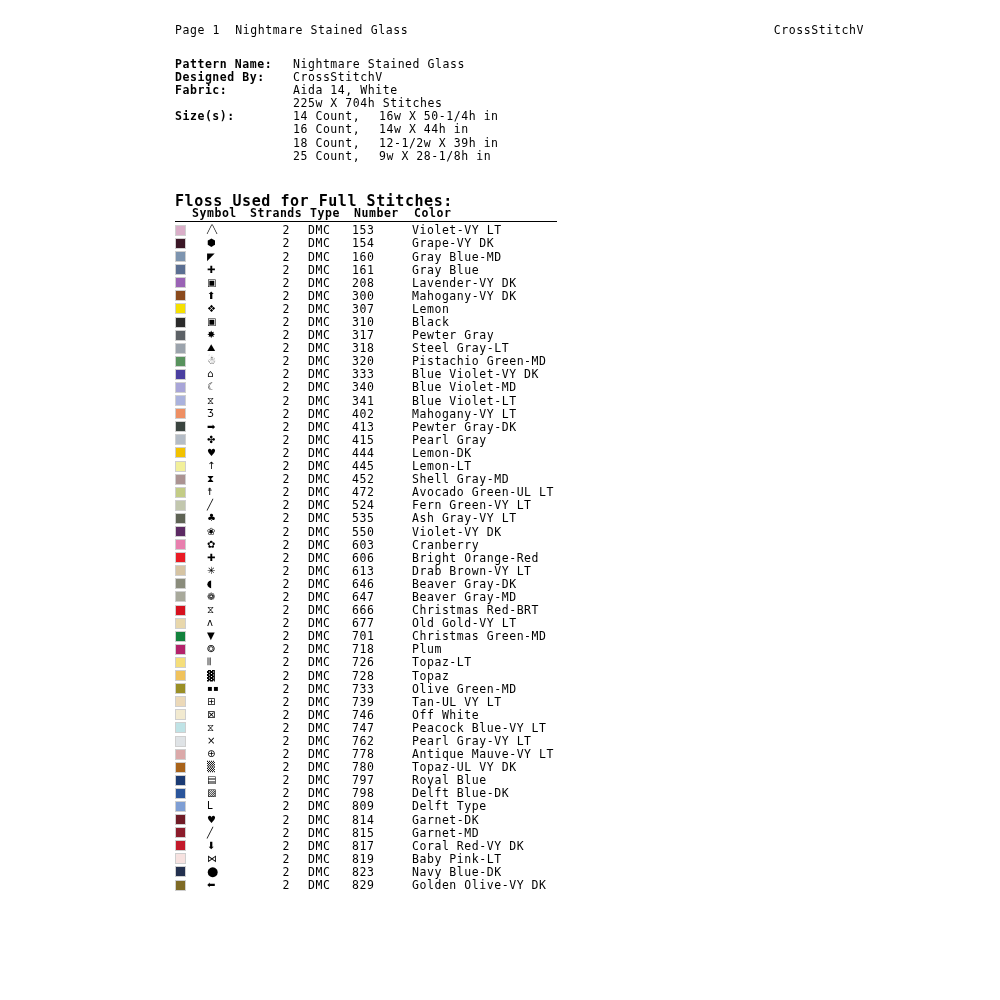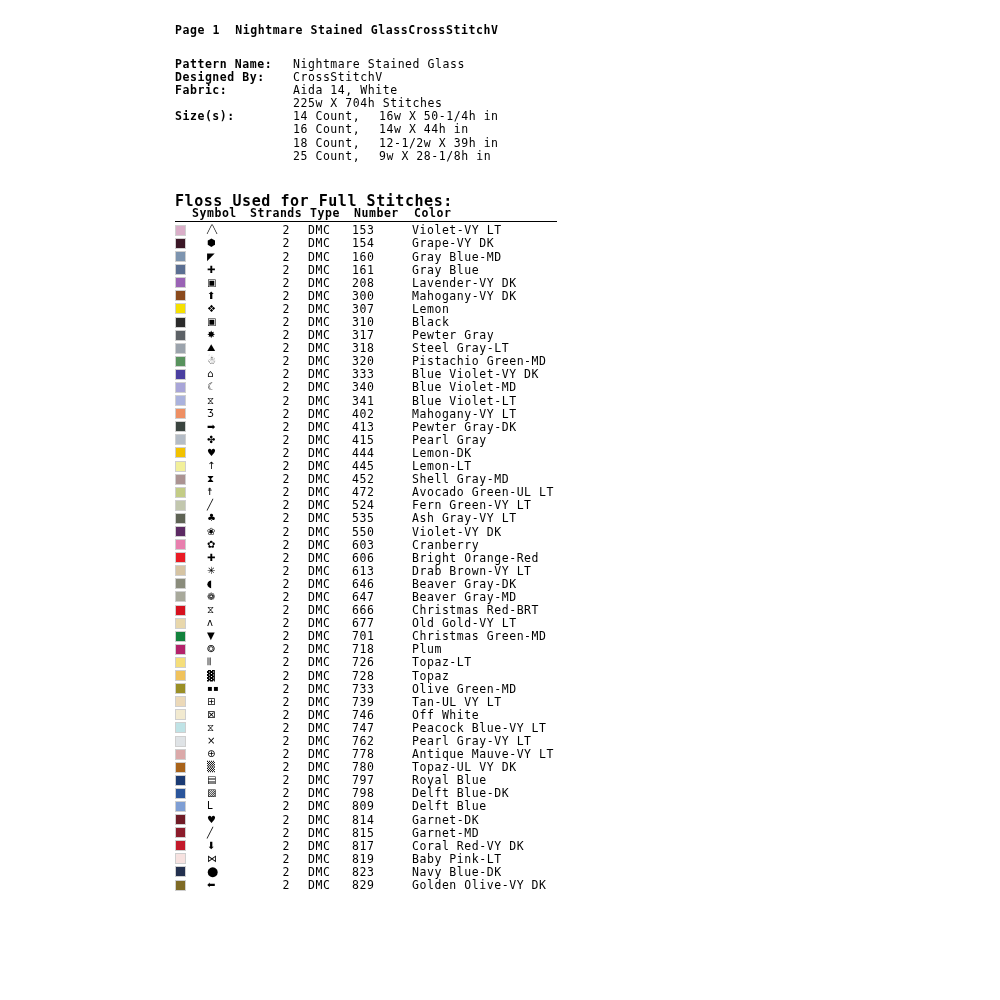--- a/index.html
+++ b/index.html
@@ -24,23 +24,22 @@
 
   
   .runhead {
     position: absolute;
     top: 23px;
     left: 175px;
     right: 136px;
     font-size: 11.5px;
     letter-spacing: 0.6px;
     display: flex;
-    justify-content: flex-start;
-    white-space: pre;
-    font-weight: bold;
+    justify-content: space-between;
+    white-space: pre;
   }
   .runhead-left { white-space: pre; }
   .runhead-right { white-space: pre; }
 
   
   .meta {
     position: absolute;
     top: 57px;
     left: 175px;
     font-size: 11.5px;
@@ -230,21 +229,21 @@
         <div class="row"><span class="c-swatch"><span class="swatch" style="background: rgb(240, 194, 92);"></span></span><span class="c-symbol"><span class="sym">▓</span></span><span class="c-strands">2</span><span class="c-type">DMC</span><span class="c-number">728</span><span class="c-color">Topaz</span></div>
         <div class="row"><span class="c-swatch"><span class="swatch" style="background: rgb(154, 143, 38);"></span></span><span class="c-symbol"><span class="sym sym-s">▪▪</span></span><span class="c-strands">2</span><span class="c-type">DMC</span><span class="c-number">733</span><span class="c-color">Olive Green-MD</span></div>
         <div class="row"><span class="c-swatch"><span class="swatch" style="background: rgb(236, 217, 184);"></span></span><span class="c-symbol"><span class="sym">⊞</span></span><span class="c-strands">2</span><span class="c-type">DMC</span><span class="c-number">739</span><span class="c-color">Tan-UL VY LT</span></div>
         <div class="row"><span class="c-swatch"><span class="swatch" style="background: rgb(242, 234, 208);"></span></span><span class="c-symbol"><span class="sym">⊠</span></span><span class="c-strands">2</span><span class="c-type">DMC</span><span class="c-number">746</span><span class="c-color">Off White</span></div>
         <div class="row"><span class="c-swatch"><span class="swatch" style="background: rgb(191, 227, 230);"></span></span><span class="c-symbol"><span class="sym">⧖</span></span><span class="c-strands">2</span><span class="c-type">DMC</span><span class="c-number">747</span><span class="c-color">Peacock Blue-VY LT</span></div>
         <div class="row"><span class="c-swatch"><span class="swatch" style="background: rgb(223, 227, 230);"></span></span><span class="c-symbol"><span class="sym">×</span></span><span class="c-strands">2</span><span class="c-type">DMC</span><span class="c-number">762</span><span class="c-color">Pearl Gray-VY LT</span></div>
         <div class="row"><span class="c-swatch"><span class="swatch" style="background: rgb(219, 169, 169);"></span></span><span class="c-symbol"><span class="sym">⊕</span></span><span class="c-strands">2</span><span class="c-type">DMC</span><span class="c-number">778</span><span class="c-color">Antique Mauve-VY LT</span></div>
         <div class="row"><span class="c-swatch"><span class="swatch" style="background: rgb(168, 99, 26);"></span></span><span class="c-symbol"><span class="sym">▒</span></span><span class="c-strands">2</span><span class="c-type">DMC</span><span class="c-number">780</span><span class="c-color">Topaz-UL VY DK</span></div>
         <div class="row"><span class="c-swatch"><span class="swatch" style="background: rgb(27, 58, 115);"></span></span><span class="c-symbol"><span class="sym">▤</span></span><span class="c-strands">2</span><span class="c-type">DMC</span><span class="c-number">797</span><span class="c-color">Royal Blue</span></div>
         <div class="row"><span class="c-swatch"><span class="swatch" style="background: rgb(42, 85, 155);"></span></span><span class="c-symbol"><span class="sym">▨</span></span><span class="c-strands">2</span><span class="c-type">DMC</span><span class="c-number">798</span><span class="c-color">Delft Blue-DK</span></div>
-        <div class="row"><span class="c-swatch"><span class="swatch" style="background: rgb(126, 158, 212);"></span></span><span class="c-symbol"><span class="sym">L</span></span><span class="c-strands">2</span><span class="c-type">DMC</span><span class="c-number">809</span><span class="c-color">Delft Blue</span></div>
+        <div class="row"><span class="c-swatch"><span class="swatch" style="background: rgb(126, 158, 212);"></span></span><span class="c-symbol"><span class="sym">L</span></span><span class="c-strands">2</span><span class="c-type">DMC</span><span class="c-number">809</span><span class="c-color">Delft Type</span></div>
         <div class="row"><span class="c-swatch"><span class="swatch" style="background: rgb(112, 27, 38);"></span></span><span class="c-symbol"><span class="sym">♥</span></span><span class="c-strands">2</span><span class="c-type">DMC</span><span class="c-number">814</span><span class="c-color">Garnet-DK</span></div>
         <div class="row"><span class="c-swatch"><span class="swatch" style="background: rgb(140, 28, 43);"></span></span><span class="c-symbol"><span class="sym">╱</span></span><span class="c-strands">2</span><span class="c-type">DMC</span><span class="c-number">815</span><span class="c-color">Garnet-MD</span></div>
         <div class="row"><span class="c-swatch"><span class="swatch" style="background: rgb(194, 25, 42);"></span></span><span class="c-symbol"><span class="sym">⬇</span></span><span class="c-strands">2</span><span class="c-type">DMC</span><span class="c-number">817</span><span class="c-color">Coral Red-VY DK</span></div>
         <div class="row"><span class="c-swatch"><span class="swatch" style="background: rgb(247, 226, 224);"></span></span><span class="c-symbol"><span class="sym">⋈</span></span><span class="c-strands">2</span><span class="c-type">DMC</span><span class="c-number">819</span><span class="c-color">Baby Pink-LT</span></div>
         <div class="row"><span class="c-swatch"><span class="swatch" style="background: rgb(35, 48, 78);"></span></span><span class="c-symbol"><span class="sym">⬤</span></span><span class="c-strands">2</span><span class="c-type">DMC</span><span class="c-number">823</span><span class="c-color">Navy Blue-DK</span></div>
         <div class="row"><span class="c-swatch"><span class="swatch" style="background: rgb(126, 106, 37);"></span></span><span class="c-symbol"><span class="sym">⬅</span></span><span class="c-strands">2</span><span class="c-type">DMC</span><span class="c-number">829</span><span class="c-color">Golden Olive-VY DK</span></div>
       </div>
   </div>
 
 </div>

